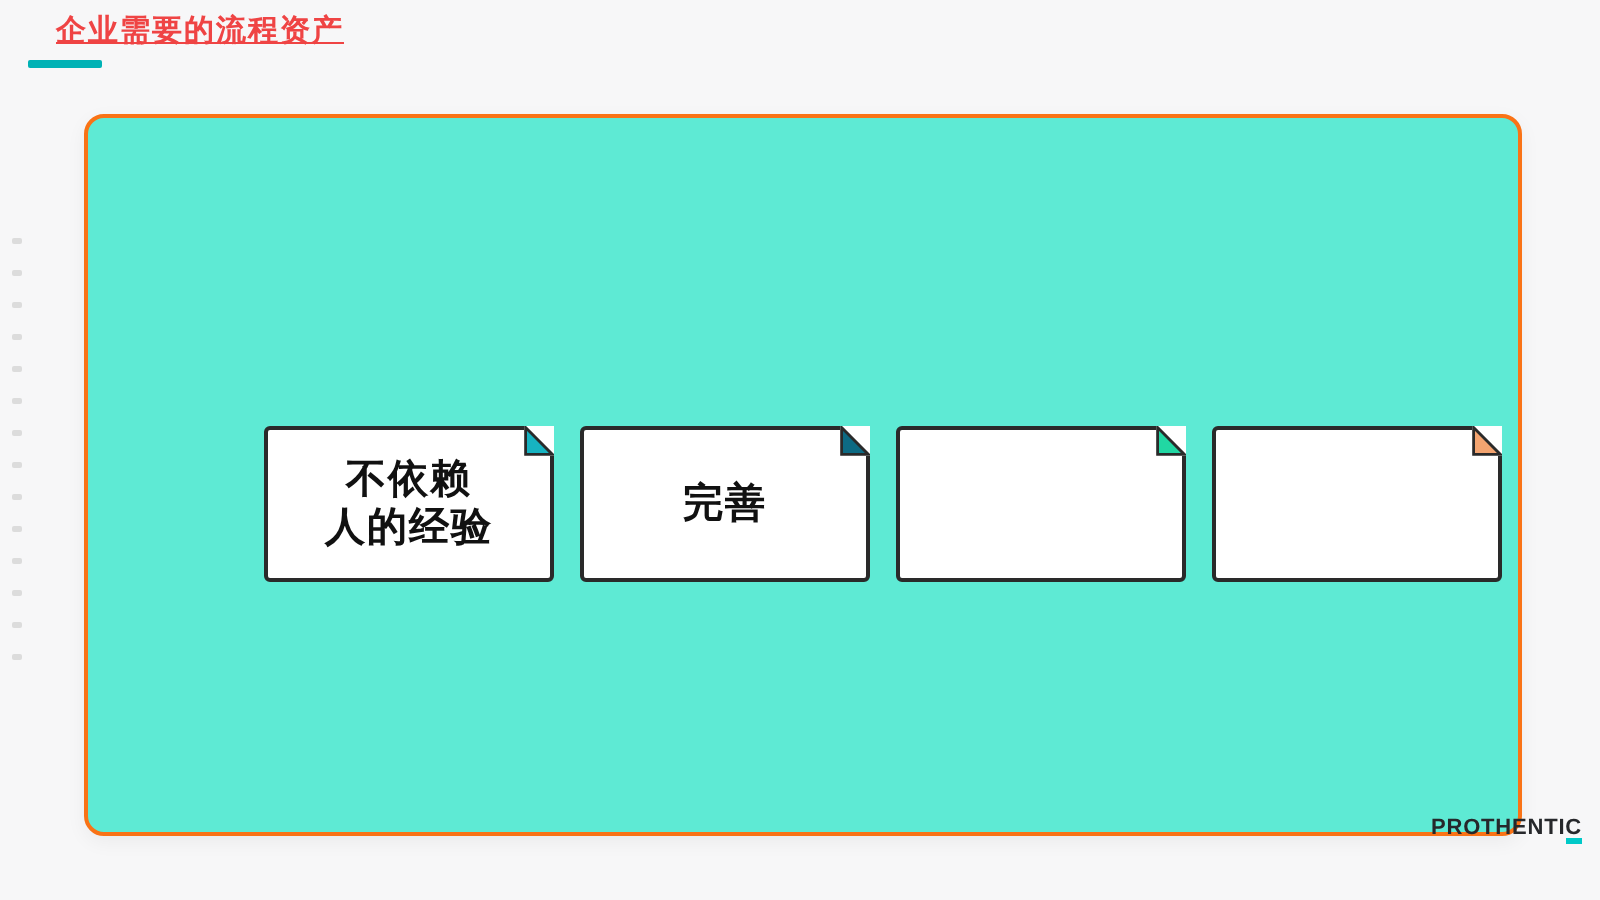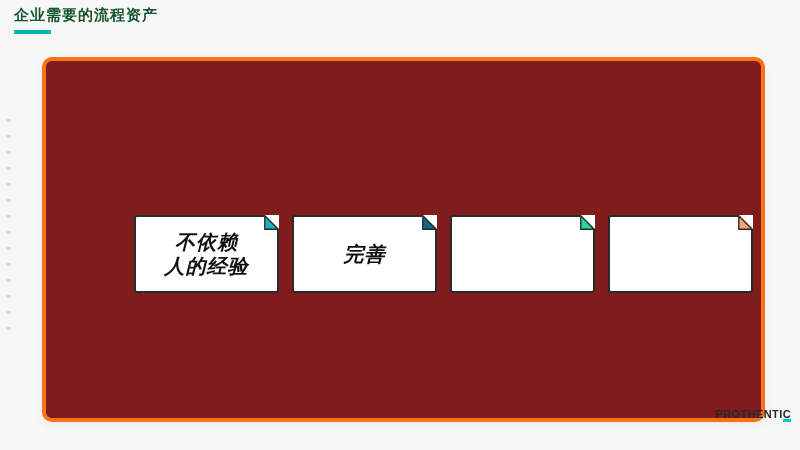--- a/index.html
+++ b/index.html
@@ -3,38 +3,37 @@
 <meta charset="utf-8">
 <style>
   html,body{margin:0;padding:0;}
   body{
     width:800px;height:450px;position:relative;overflow:hidden;
     background:#f7f7f8;
     font-family:"Liberation Sans","DejaVu Sans",sans-serif;
   }
   
   .page-title{
-    position:absolute;left:14px;top:6px;
-    font-size:15px;font-weight:800;color:#14532d;letter-spacing:1px;
+    position:absolute;left:28px;top:6px;
+    font-size:15px;font-weight:800;color:#ef4444;letter-spacing:1px;text-decoration:underline;
   }
   .title-underline{
     position:absolute;left:14px;top:30px;width:37px;height:4px;
     background:#00b2b5;border-radius:1px;
   }
   
   .edge-ticks{
     position:absolute;left:6px;top:119px;display:flex;flex-direction:column;gap:13px;
   }
   .edge-ticks span{width:5px;height:3px;background:#dcdcdc;border-radius:1px;display:block;}
   
   .card{
     position:absolute;left:42px;top:57px;width:715px;height:357px;
-    background:#7f1d1d;border:4px solid #f97316;border-radius:10px;
+    background:#5eead4;border:2px solid #f97316;border-radius:10px;
     box-shadow:0 3px 10px rgba(0,0,0,.05);
-    font-style:italic;
   }
   
   .notes-grid{
     position:absolute;left:88px;top:154px;
     display:grid;grid-template-columns:repeat(4,145px);grid-auto-rows:78px;
     gap:9px 13px;
   }
   .note{
     position:relative;background:#fff;
     border:2px solid #2a2a2a;border-radius:3px;

